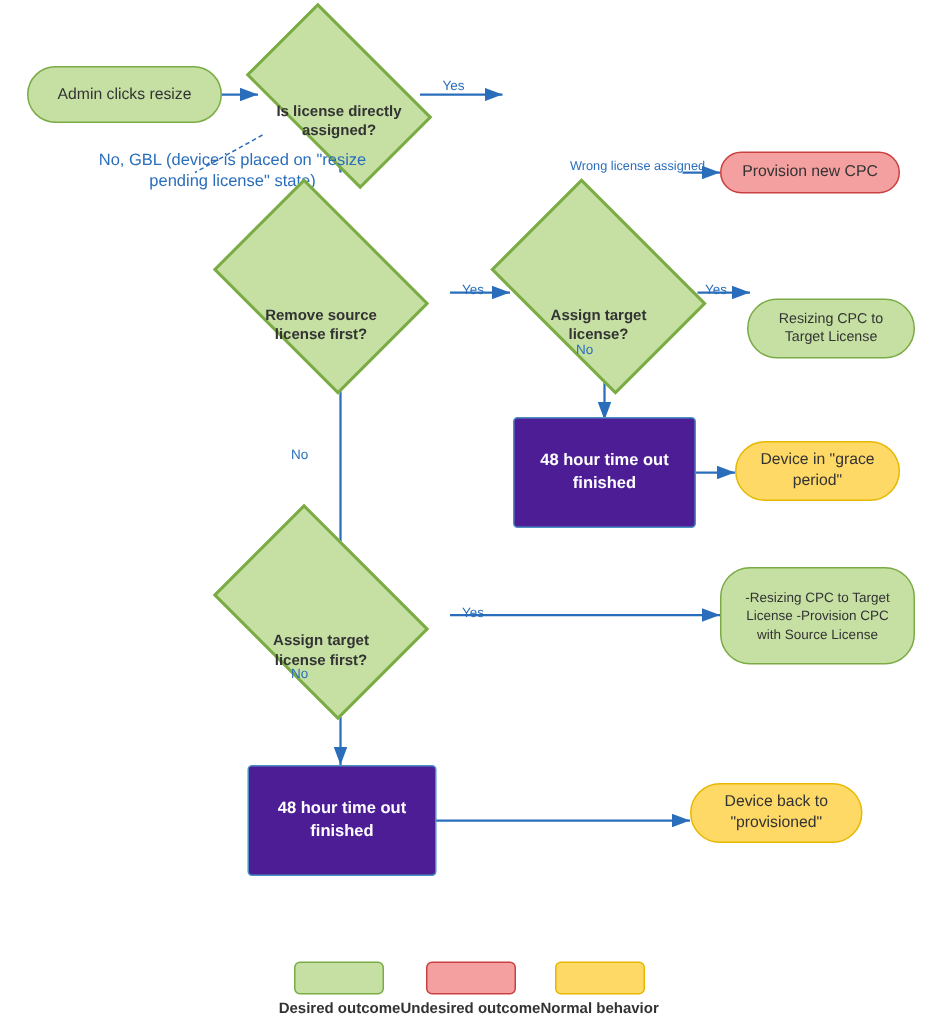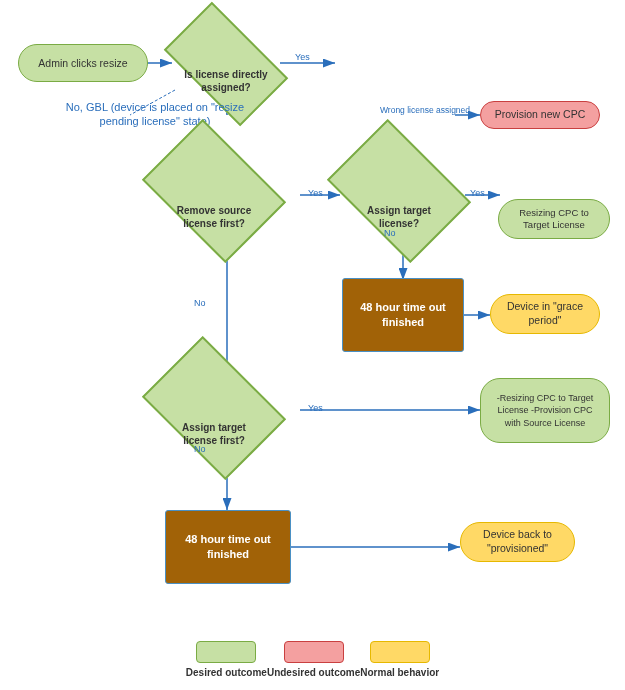--- a/index.html
+++ b/index.html
@@ -52,21 +52,21 @@
       position: relative;
       z-index: 2;
       text-align: center;
       font-size: 10.5px;
       font-weight: 600;
       color: #333;
       padding: 4px;
       line-height: 1.3;
     }
     .blue-rect {
-      background: #a16207;
+      background: #4c1d95;
       border: 1.5px solid #4a90c4;
       color: #fff;
       font-weight: 600;
       font-size: 11px;
       border-radius: 3px;
       line-height: 1.35;
     }
     .yellow-pill {
       border-radius: 20px;
       background: #ffd966;

